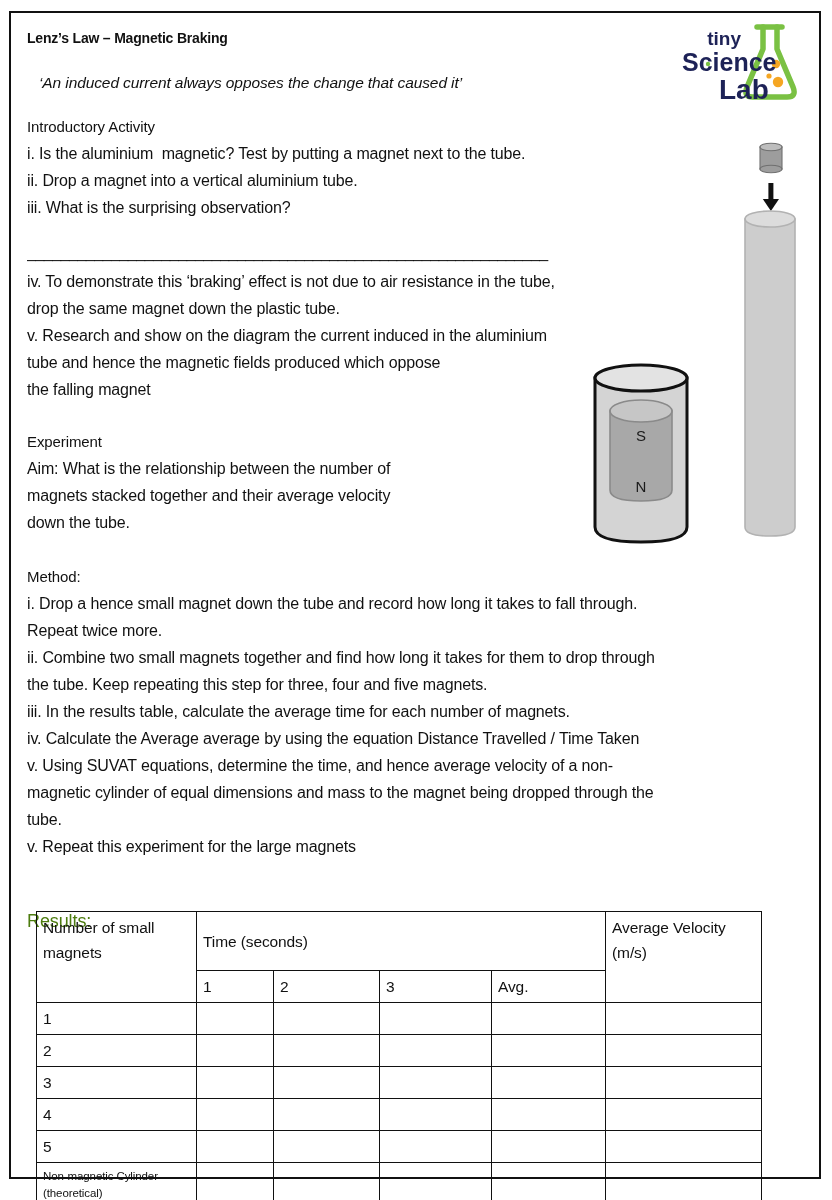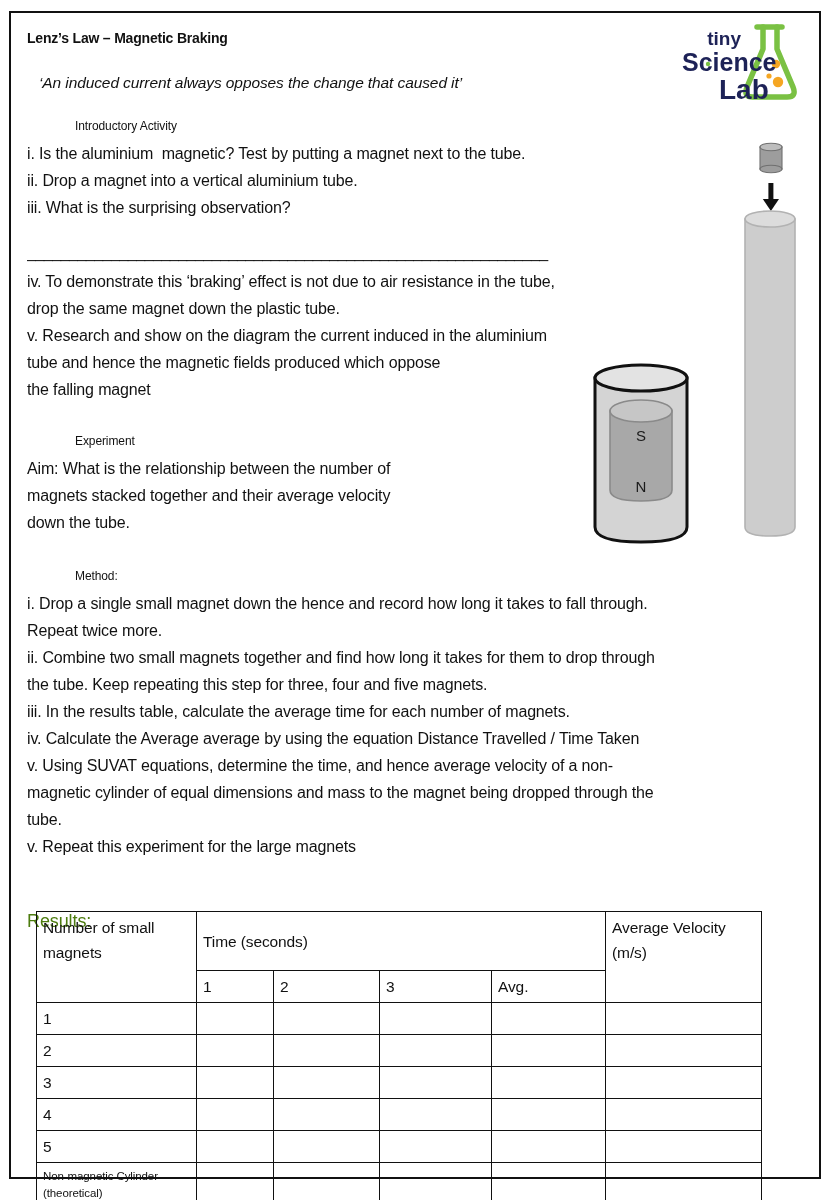--- a/index.html
+++ b/index.html
@@ -66,25 +66,24 @@
     position: absolute;
     right: 12px;
     top: 6px;
     width: 128px;
     height: 86px;
   }
   #logo svg { display: block; }
 
   
   .section-head {
-    font-size: 12px;
+    font-size: 15px;
     line-height: 27px;
     color: #111;
     letter-spacing: -0.1px;
-    margin-left: 48px;
   }
   .line {
     font-size: 16px;
     line-height: 27px;
     color: #111;
     letter-spacing: -0.15px;
     white-space: pre-wrap;
   }
   #intro-block {
     position: absolute;
@@ -243,21 +242,21 @@
 
     <div id="experiment-block">
       <div class="section-head">Experiment</div>
       <div class="line">Aim: What is the relationship between the number of</div>
       <div class="line">magnets stacked together and their average velocity</div>
       <div class="line">down the tube.</div>
     </div>
 
     <div id="method-block">
       <div class="section-head">Method:</div>
-      <div class="line">i. Drop a single small magnet down the hence and record how long it takes to fall through.</div>
+      <div class="line">i. Drop a hence small magnet down the tube and record how long it takes to fall through.</div>
       <div class="line">Repeat twice more.</div>
       <div class="line">ii. Combine two small magnets together and find how long it takes for them to drop through</div>
       <div class="line">the tube. Keep repeating this step for three, four and five magnets.</div>
       <div class="line">iii. In the results table, calculate the average time for each number of magnets.</div>
       <div class="line">iv. Calculate the Average average by using the equation Distance Travelled / Time Taken</div>
       <div class="line">v. Using SUVAT equations, determine the time, and hence average velocity of a non-</div>
       <div class="line">magnetic cylinder of equal dimensions and mass to the magnet being dropped through the</div>
       <div class="line">tube.</div>
       <div class="line">v. Repeat this experiment for the large magnets</div>
     </div>

